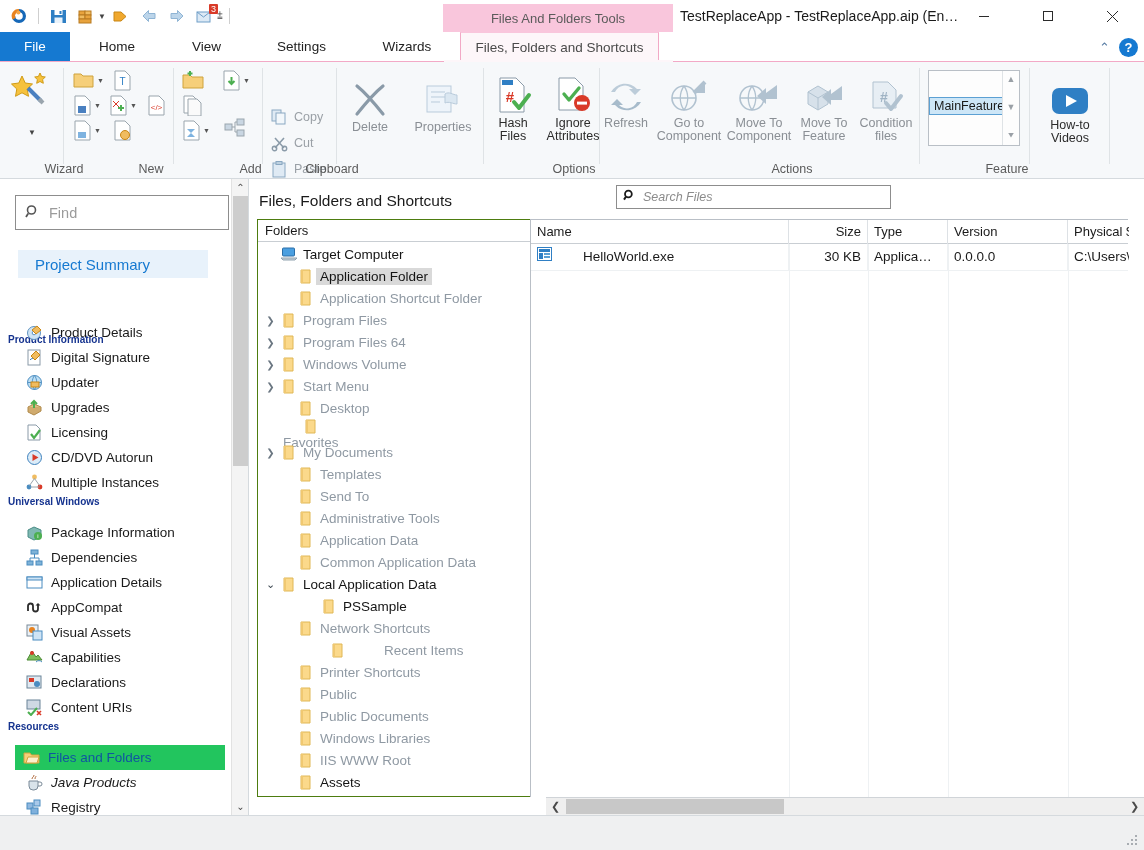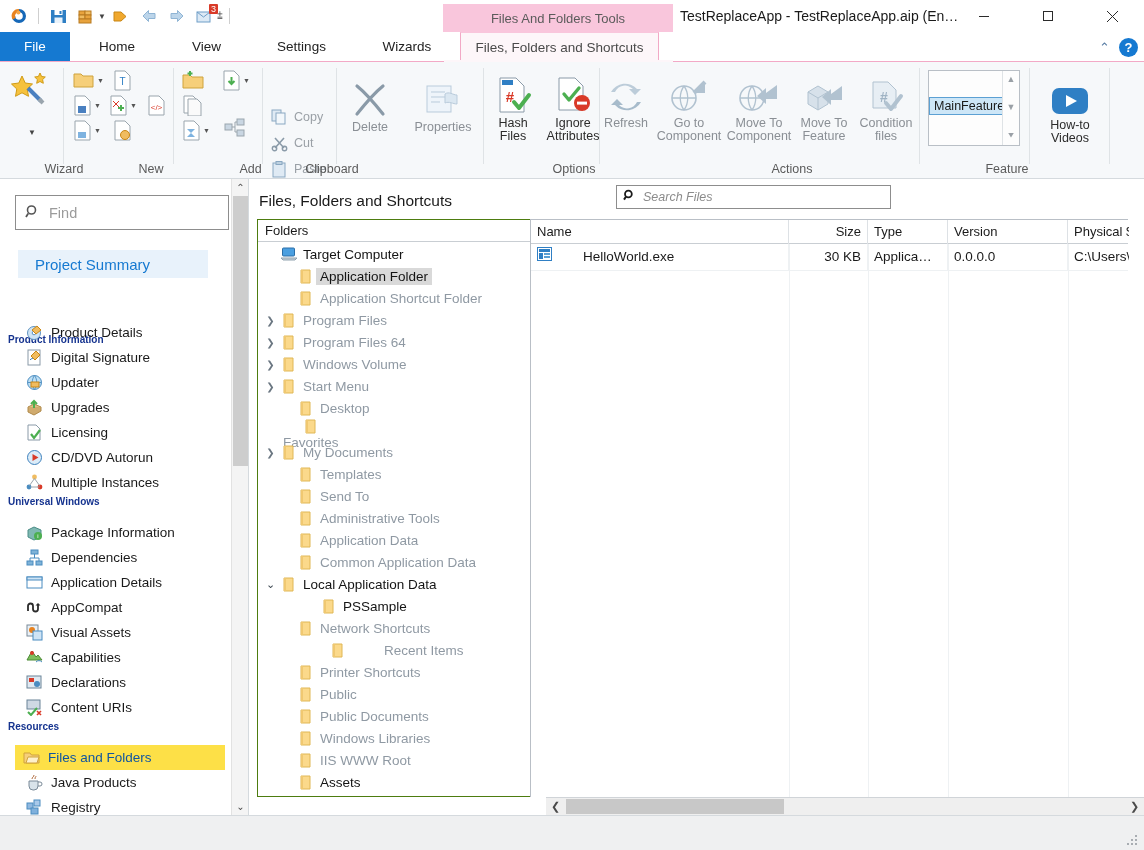--- a/index.html
+++ b/index.html
@@ -121,21 +121,21 @@
     font-size:15px; color:#1579d1;
   }
 
   .sb-section {
     position:absolute; left:8px; font-size:10px; font-weight:bold; color:#15338f; white-space:nowrap;
   }
   .sb-item {
     position:absolute; left:18px; width:207px; height:25px;
     display:flex; align-items:center; gap:8px; font-size:13.5px; color:#1a1a1a; padding-left:7px;
   }
-  .sb-item.sel { background:#fde047; color:#1055a0; }
+  .sb-item.sel { background:#22c55e; color:#1055a0; }
   .sb-item .ico { width:18px; height:18px; flex:0 0 18px; display:flex; align-items:center; justify-content:center; }
 
   .sb-scroll {
     position:absolute; left:231px; top:179px; width:17px; height:636px;
     background:#f4f4f4; border-left:1px solid #e2e2e2;
   }
   .sb-scroll .arrow {
     position:absolute; left:0; width:17px; height:17px; display:flex; align-items:center; justify-content:center;
     font-size:10px; color:#4a4a4a;
   }
@@ -787,21 +787,21 @@
     <div class="sb-section" style="top:542px;">Resources</div>
     <div class="sb-item sel" style="top:566px;left:15px;width:210px;">
       <span class="ico">
           <svg width="17" height="17" viewBox="0 0 17 17">
             <path d="M1 4h6l1.5 2H16v8H1z" fill="#f6cf7a" stroke="#cfa33d"></path>
             <path d="M5 8h11l-2 6H3z" fill="#fdf0cc" stroke="#cfa33d"></path>
           </svg>
         </span>
       <span>Files and Folders</span>
     </div>
-    <div class="sb-item" style="top:591px;">
+    <div class="sb-item" style="top:591px;font-style:italic;">
       <span class="ico">
           <svg width="17" height="17" viewBox="0 0 17 17">
             <path d="M3 7h9v5a4 4 0 0 1-4 4H7a4 4 0 0 1-4-4z" fill="#d9e3ea" stroke="#7a8a98"></path>
             <path d="M12 8h2a2 2 0 0 1 0 4h-2" fill="none" stroke="#7a8a98"></path>
             <path d="M6 5c0-2 2-2 2-4M9 5c0-2 1-2 1-3" stroke="#b06a3c" fill="none"></path>
           </svg>
         </span>
       <span>Java Products</span>
     </div>
     <div class="sb-item" style="top:616px;">

